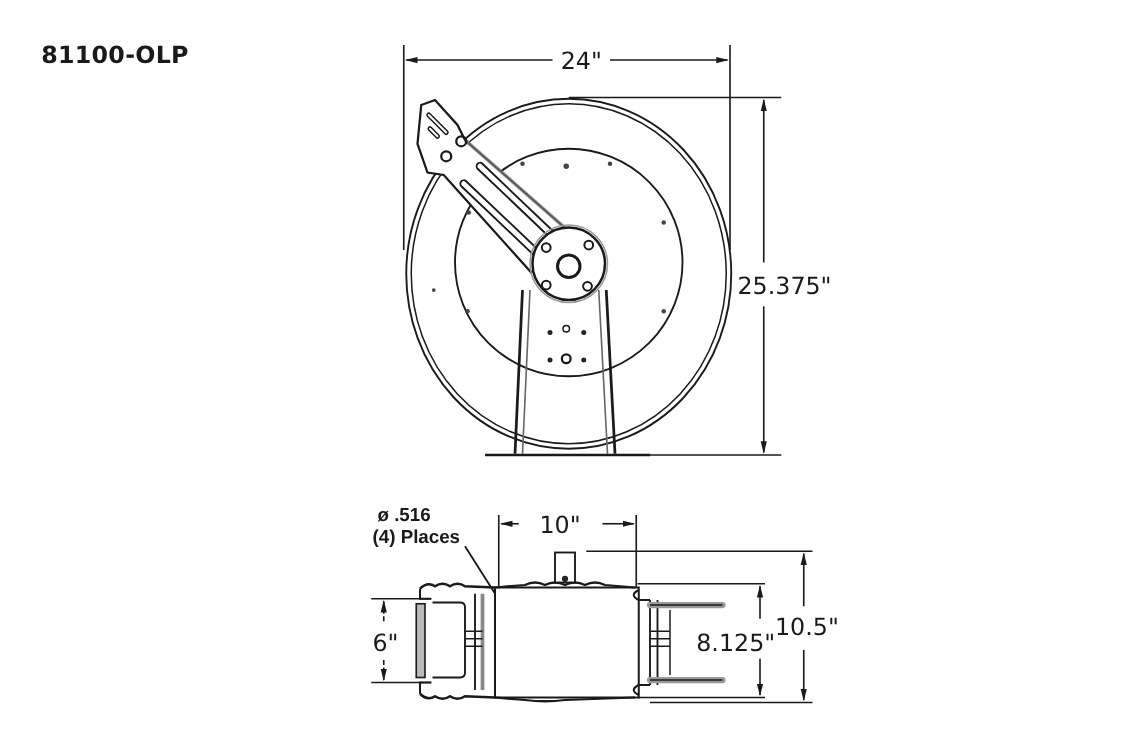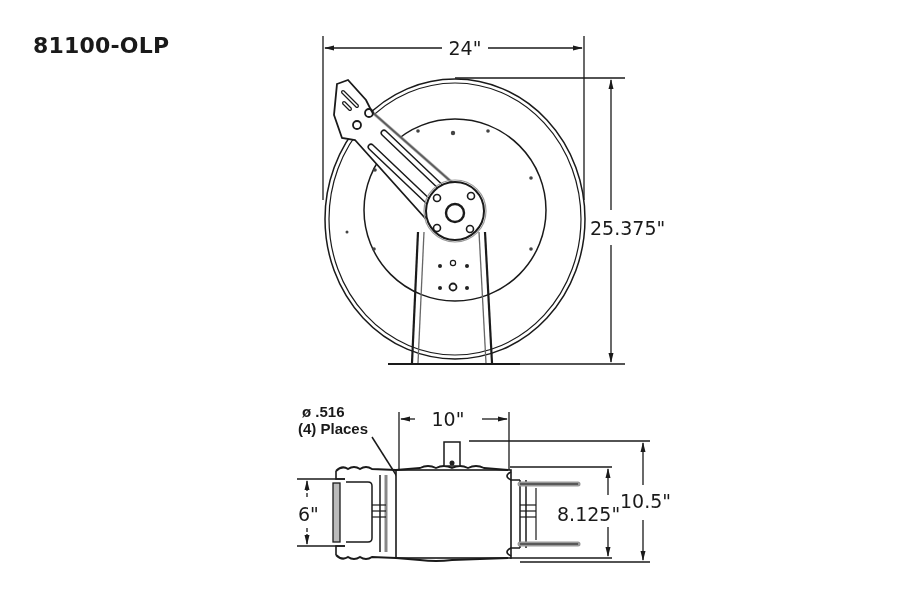--- a/index.html
+++ b/index.html
@@ -1,17 +1,17 @@
 <!DOCTYPE html>
 <html><head>
 <meta charset="utf-8">
 <style>
   html, body { margin: 0; padding: 0; background: #ffffff; }
   body { width: 900px; height: 600px; position: relative; overflow: hidden; font-family: "DejaVu Sans", sans-serif; }
-  .title { position: absolute; left: 33px; top: 33px; font-family: "DejaVu Sans", sans-serif; font-weight: bold; font-size: 22px; color: #1a1a1a; letter-spacing: 0.2px; }
+  .title { position: absolute; left: 33px; top: 33px; font-family: "DejaVu Sans", sans-serif; font-weight: bold; font-size: 19px; color: #1a1a1a; letter-spacing: 0.2px; }
   svg.drawing { position: absolute; left: 0; top: 0; }
   .dimtext { font-family: "DejaVu Sans", sans-serif; font-size: 19px; fill: #1a1a1a; }
   .note { font-family: "Liberation Sans", sans-serif; font-weight: bold; font-size: 15px; fill: #1a1a1a; }
 </style>
 </head>
 <body>
 
 <div class="title">81100-OLP</div>
 
 <svg class="drawing" width="900" height="600" viewBox="0 0 900 600">

